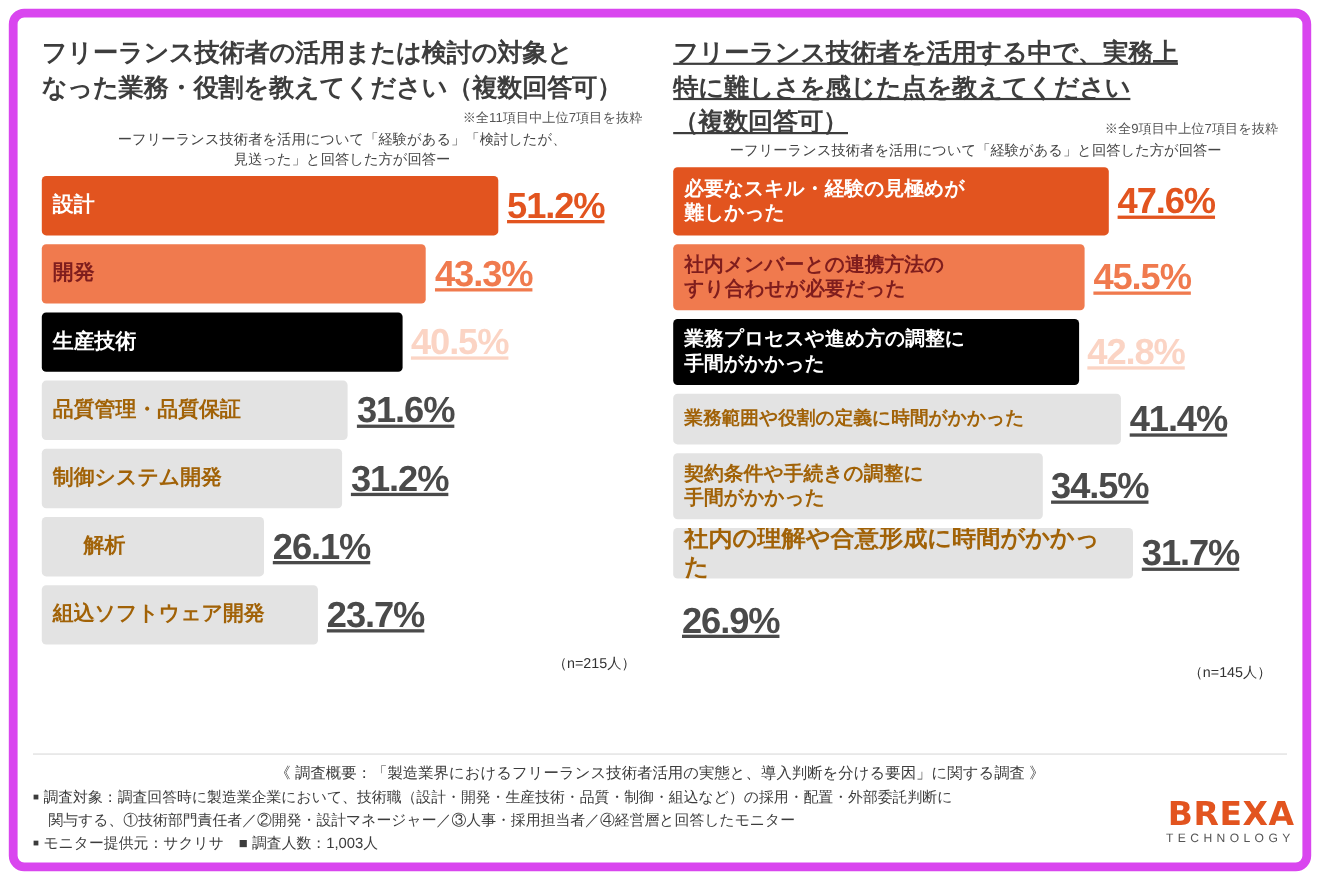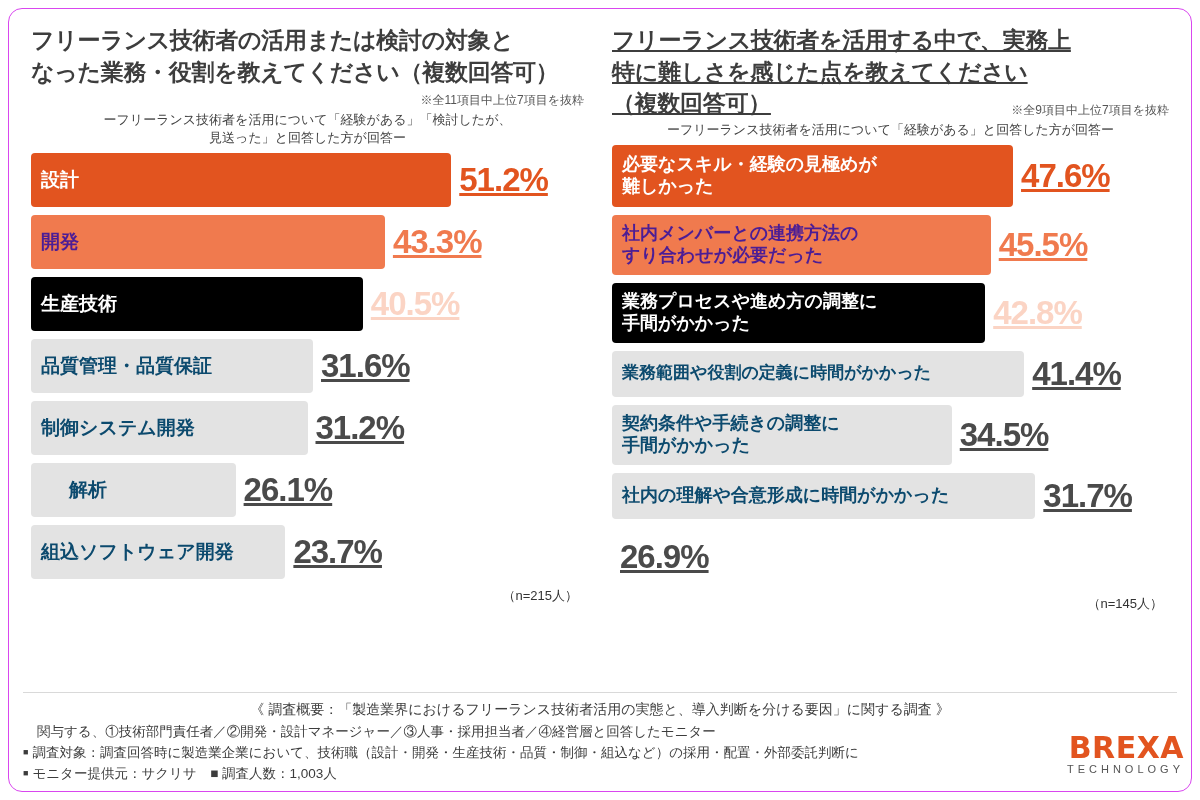--- a/index.html
+++ b/index.html
@@ -8,21 +8,21 @@
     width: 1200px; height: 800px;
     background: #ffffff;
     font-family: "Liberation Sans", sans-serif;
     color: #4a4a4a;
     overflow: hidden;
     position: relative;
   }
   .frame {
     position: absolute;
     left: 8px; top: 8px; right: 8px; bottom: 8px;
-    border: 1px solid #d946ef;
+    border: 8px solid #d946ef;
     border-radius: 14px;
     background: #fff;
   }
   .cols {
     position: absolute;
     left: 0; top: 0; right: 0; bottom: 0;
     display: flex;
     padding: 10px 14px 0 14px;
   }
   .col { width: 50%; padding: 0 8px; }
@@ -80,29 +80,29 @@
     letter-spacing: -1px;
     text-decoration: underline;
   }
 
   
   .v1 .bar { background: #e2541f; }
   .v1 .bar-label { color: #fff; }
   .v1 .val { color: #e2541f; }
 
   .v2 .bar { background: #f07a4e; }
-  .v2 .bar-label { color: #4c1d95; }
+  .v2 .bar-label { color: #7f1d1d; }
   .v2 .val { color: #f07a4e; }
 
   .v3 .bar { background: #000000; }
   .v3 .bar-label { color: #fff; }
   .v3 .val { color: #fbd4c4; }
 
   .v4 .bar { background: #e3e3e3; }
-  .v4 .bar-label { color: #0c4a6e; }
+  .v4 .bar-label { color: #a16207; }
   .v4 .val { color: #4a4a4a; }
 
   .n-count {
     text-align: right;
     font-size: 13px;
     color: #333;
     margin-top: 2px;
     padding-right: 6px;
   }
 
@@ -235,36 +235,36 @@
         </div>
         <div class="row v4" style="height:60px;">
           <div class="bar" style="width:61%">
             <span class="bar-label" style="font-size: 18px; white-space: pre-line;">契約条件や手続きの調整に
 手間がかかった</span>
           </div>
           <span class="val">34.5%</span>
         </div>
         <div class="row v4" style="height:46px;">
           <div class="bar" style="width:76%">
-            <span class="bar-label" style="font-size: 18px; white-space: pre-line;">社内の理解や合意形成に時間がかかった</span>
+            <span class="bar-label" style="font-size: 22px; white-space: pre-line;">社内の理解や合意形成に時間がかかった</span>
           </div>
           <span class="val">31.7%</span>
         </div>
         <div class="row v4" style="height:60px;">
           <span class="val">26.9%</span>
         </div>
       </div>
       <div class="n-count">（n=145人）</div>
     </div>
   </div>
 
   <div class="footer">
     <span class="line head">《 調査概要：「製造業界におけるフリーランス技術者活用の実態と、導入判断を分ける要因」に関する調査 》</span>
+    <span class="line sq">調査対象：調査回答時に製造業企業において、技術職（設計・開発・生産技術・品質・制御・組込など）の採用・配置・外部委託判断に</span>
     <span class="line indent">関与する、①技術部門責任者／②開発・設計マネージャー／③人事・採用担当者／④経営層と回答したモニター</span>
-    <span class="line sq">調査対象：調査回答時に製造業企業において、技術職（設計・開発・生産技術・品質・制御・組込など）の採用・配置・外部委託判断に</span>
     <span class="line sq">モニター提供元：サクリサ　■ 調査人数：1,003人</span>
   </div>
 
   <div class="logo">
     <div class="logo-main">BREXA</div>
     <div class="logo-sub">TECHNOLOGY</div>
   </div>
 </div>
 
 </body></html>

